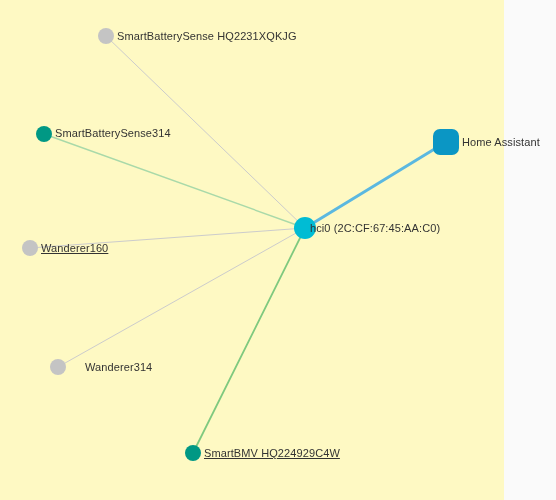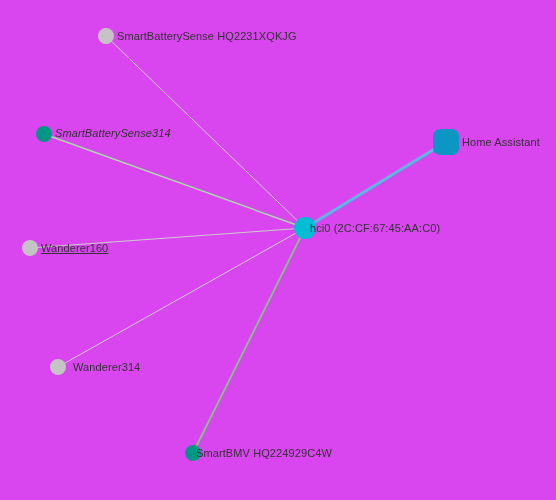--- a/index.html
+++ b/index.html
@@ -8,23 +8,23 @@
   }
   body {
     width: 556px;
     height: 500px;
     background: #fafafa;
     font-family: "Liberation Sans", sans-serif;
     overflow: hidden;
   }
   #graph-canvas {
     position: relative;
-    width: 556px;
+    width: 504px;
     height: 500px;
-    background: #d946ef;
+    background: #fef9c3;
   }
   #graph-svg {
     position: absolute;
     left: 0;
     top: 0;
     width: 556px;
     height: 500px;
   }
   .node-label {
     position: absolute;
@@ -45,25 +45,25 @@
       <line x1="106" y1="36" x2="305" y2="228" stroke="#cccccc" stroke-width="1" stroke-linecap="round"></line>
       <line x1="44" y1="134" x2="305" y2="228" stroke="#a9d9a9" stroke-width="1.4" stroke-linecap="round"></line>
       <line x1="30" y1="248" x2="305" y2="228" stroke="#cccccc" stroke-width="1" stroke-linecap="round"></line>
       <line x1="58" y1="367" x2="305" y2="228" stroke="#cccccc" stroke-width="1" stroke-linecap="round"></line>
       <line x1="193" y1="453" x2="305" y2="228" stroke="#7fc97f" stroke-width="1.8" stroke-linecap="round"></line>
     </svg>
   <div id="nodes-layer">
       <div style="position: absolute; background: rgb(196, 196, 196); width: 16px; height: 16px; left: 98px; top: 28px; border-radius: 50%;"></div>
       <div class="node-label" style="left: 117px; top: 31px;">SmartBatterySense HQ2231XQKJG</div>
       <div style="position: absolute; background: rgb(0, 152, 132); width: 16px; height: 16px; left: 36px; top: 126px; border-radius: 50%;"></div>
-      <div class="node-label" style="left: 55px; top: 128px; font-style: italic;">SmartBatterySense314</div>
+      <div class="node-label" style="left: 55px; top: 128px;">SmartBatterySense314</div>
       <div style="position: absolute; background: rgb(11, 150, 196); width: 26px; height: 26px; left: 433px; top: 129px; border-radius: 7px;"></div>
       <div class="node-label" style="left: 462px; top: 137px;">Home Assistant</div>
       <div style="position: absolute; background: rgb(0, 188, 212); width: 22px; height: 22px; left: 294px; top: 217px; border-radius: 50%;"></div>
       <div class="node-label" style="left: 310px; top: 223px;">hci0 (2C:CF:67:45:AA:C0)</div>
       <div style="position: absolute; background: rgb(196, 196, 196); width: 16px; height: 16px; left: 22px; top: 240px; border-radius: 50%;"></div>
       <div class="node-label" style="left: 41px; top: 243px; text-decoration: underline;">Wanderer160</div>
       <div style="position: absolute; background: rgb(196, 196, 196); width: 16px; height: 16px; left: 50px; top: 359px; border-radius: 50%;"></div>
-      <div class="node-label" style="left: 73px; top: 362px; text-align: center;">Wanderer314</div>
+      <div class="node-label" style="left: 85px; top: 362px; text-align: center;">Wanderer314</div>
       <div style="position: absolute; background: rgb(0, 152, 132); width: 16px; height: 16px; left: 185px; top: 445px; border-radius: 50%;"></div>
-      <div class="node-label" style="left: 196px; top: 448px;">SmartBMV HQ224929C4W</div>
+      <div class="node-label" style="left: 204px; top: 448px; text-decoration: underline;">SmartBMV HQ224929C4W</div>
     </div>
 </div>
 
 </body></html>

